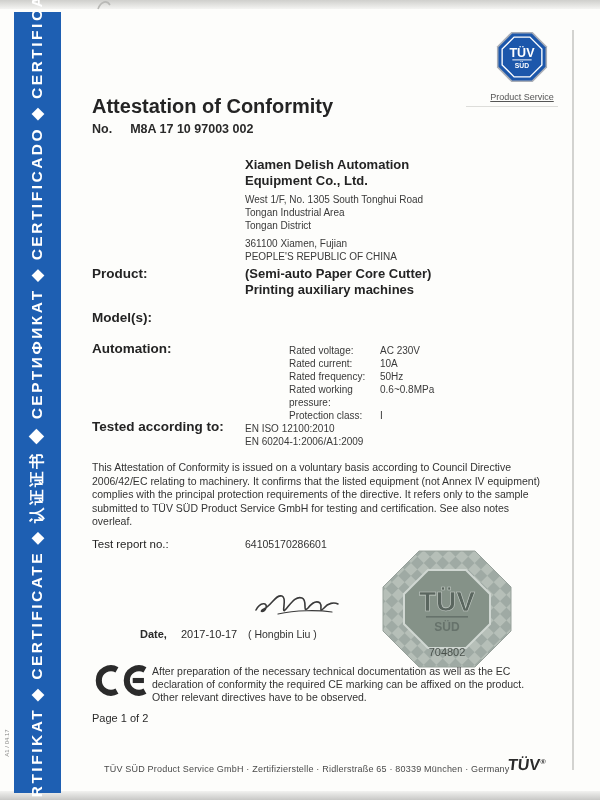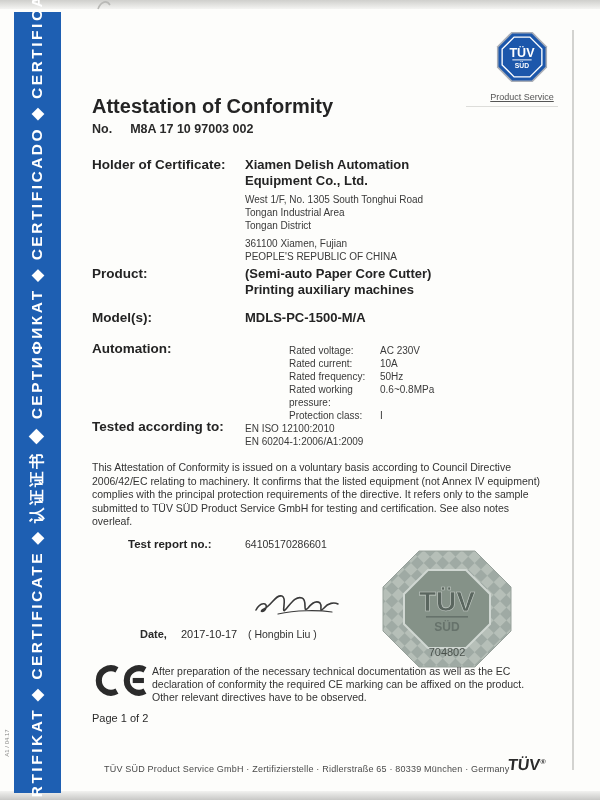--- a/index.html
+++ b/index.html
@@ -37,21 +37,21 @@
   .val-bold { position:absolute; left:245px; font-size:13px; font-weight:bold; color:#242424; line-height:16px; }
   .val-small { position:absolute; left:245px; font-size:10px; color:#3a3a3a; line-height:13px; }
 
   .param-row { display:flex; }
   .param-name { width:135px;padding-left:44px; }
   .param-val { }
 
   .statement { position:absolute; left:92px; top:461px; width:452px;
     font-size:10.5px; line-height:13.5px; color:#333; }
 
-  .test-label { position:absolute; left:92px; top:538px; font-size:11.5px; font-weight:bold; color:#242424;margin-left:36px; }
+  .test-label { position:absolute; left:92px; top:538px; font-size:11.5px; font-weight:normal; color:#242424; }
   .test-val { position:absolute; left:245px; top:538px; font-size:10.5px; color:#333; }
 
   .stamp { position:absolute; left:380px; top:548px; opacity:0.92; }
 
   .sig { position:absolute; left:252px; top:590px; }
   .signer { position:absolute; left:248px; top:628px; font-size:10.5px; color:#333; }
   .dateline { position:absolute; left:92px; top:628px; font-size:11px; color:#2a2a2a; }
   .dateline .dl { font-weight:bold;padding-left:48px; }
   .dateline .dv { margin-left:14px; }
 
@@ -96,21 +96,20 @@
     </svg>
     <div class="logo-caption">Product Service</div>
   </div>
   <div class="logo-divider"></div>
 
   <div class="title">Attestation of Conformity</div>
   <div class="cert-no">
     <span>No.</span><span class="num">M8A 17 10 97003 002</span>
   </div>
 
-  <div class="label" style="top:157px;">Holder of Certificate:</div>
   <div class="val-bold" style="top:157px;">
     <div>Xiamen Delish Automation</div>
     <div>Equipment Co., Ltd.</div>
   </div>
   <div class="val-small" style="top:193px;">
     <div>West 1/F, No. 1305 South Tonghui Road</div>
     <div>Tongan Industrial Area</div>
     <div>Tongan District</div>
   </div>
   <div class="val-small" style="top:237px;">
@@ -118,21 +117,20 @@
     <div>PEOPLE'S REPUBLIC OF CHINA</div>
   </div>
 
   <div class="label" style="top:266px;">Product:</div>
   <div class="val-bold" style="top:266px;">
     <div>(Semi-auto Paper Core Cutter)</div>
     <div>Printing auxiliary machines</div>
   </div>
 
   <div class="label" style="top:310px;">Model(s):</div>
-  <div class="val-bold" style="top:310px;">MDLS-PC-1500-M/A</div>
 
   <div class="label" style="top:341px;">Automation:</div>
   <div class="val-small" style="top:344px;">
     <div class="param-row">
       <span class="param-name">Rated voltage:</span>
       <span class="param-val">AC 230V</span>
     </div>
     <div class="param-row">
       <span class="param-name">Rated current:</span>
       <span class="param-val">10A</span>

